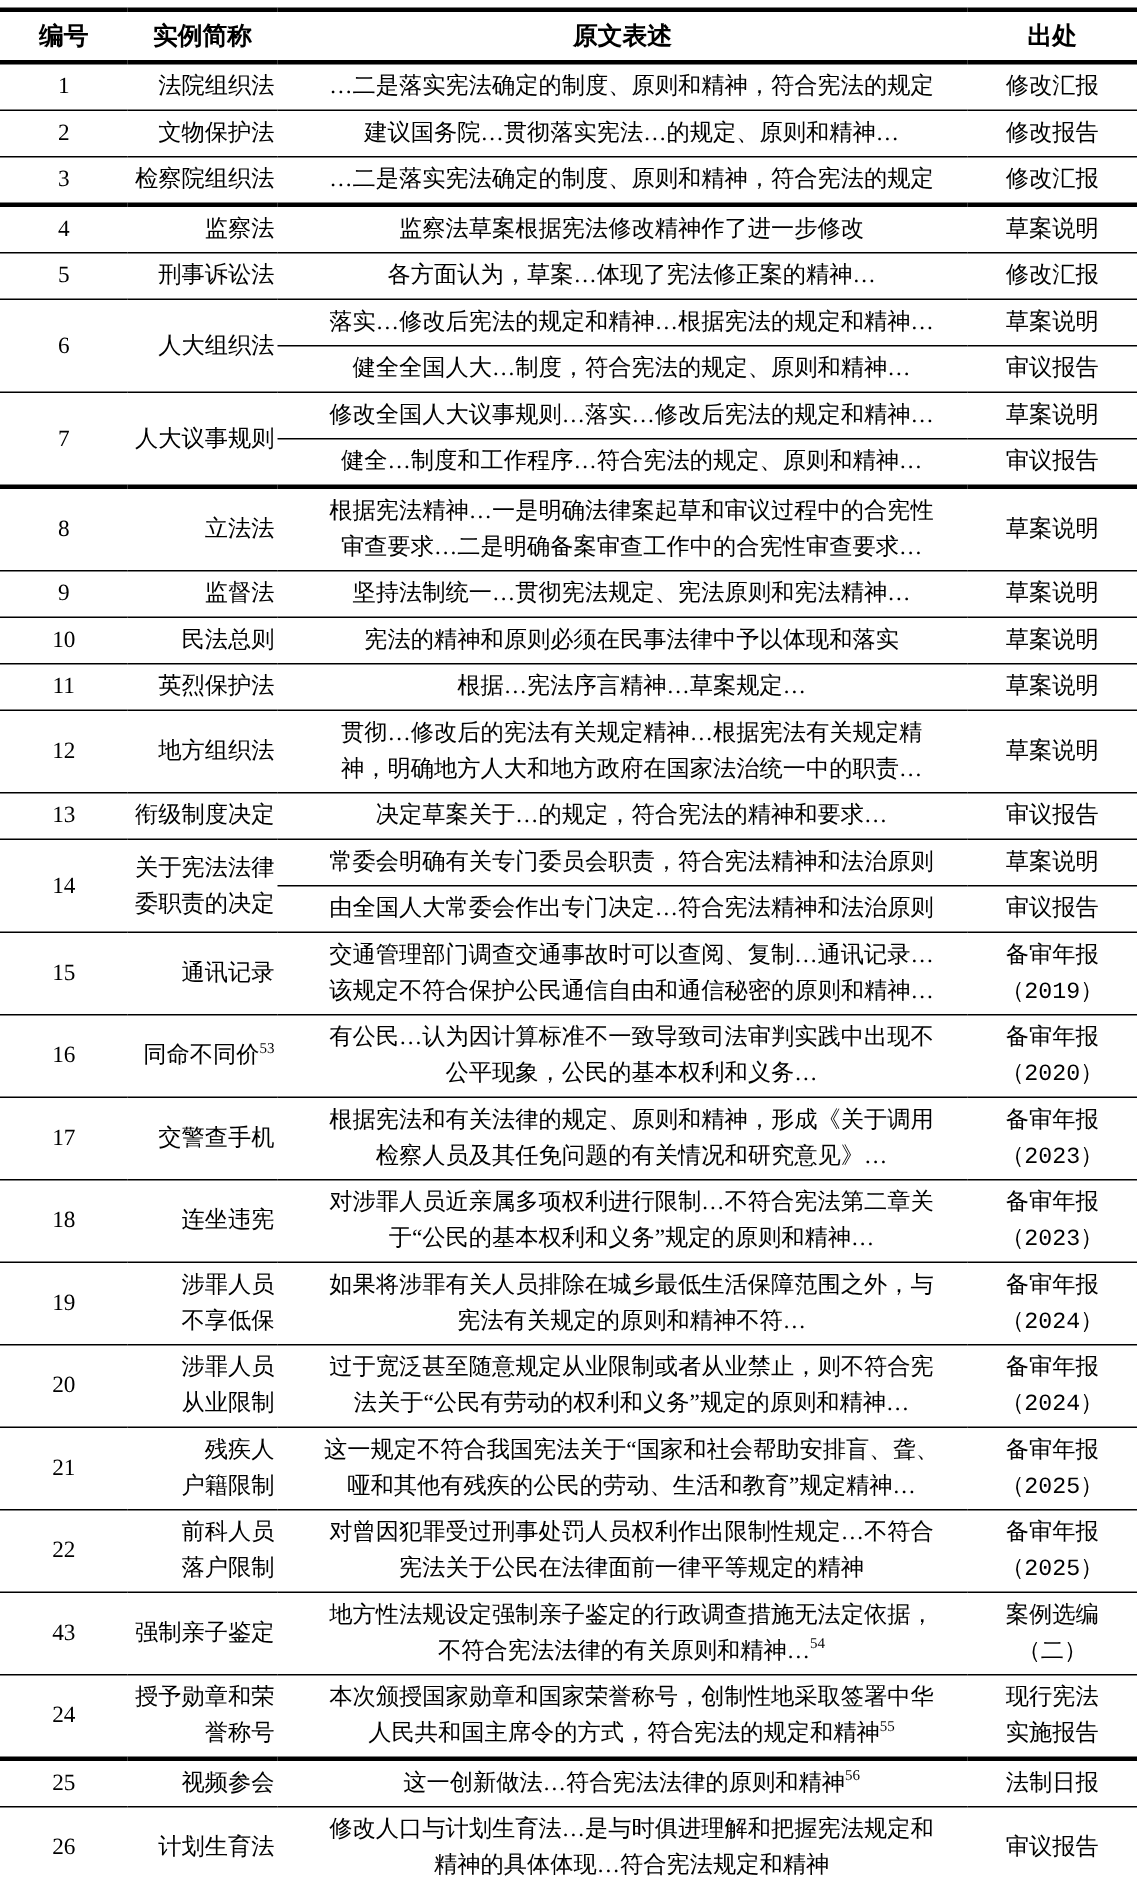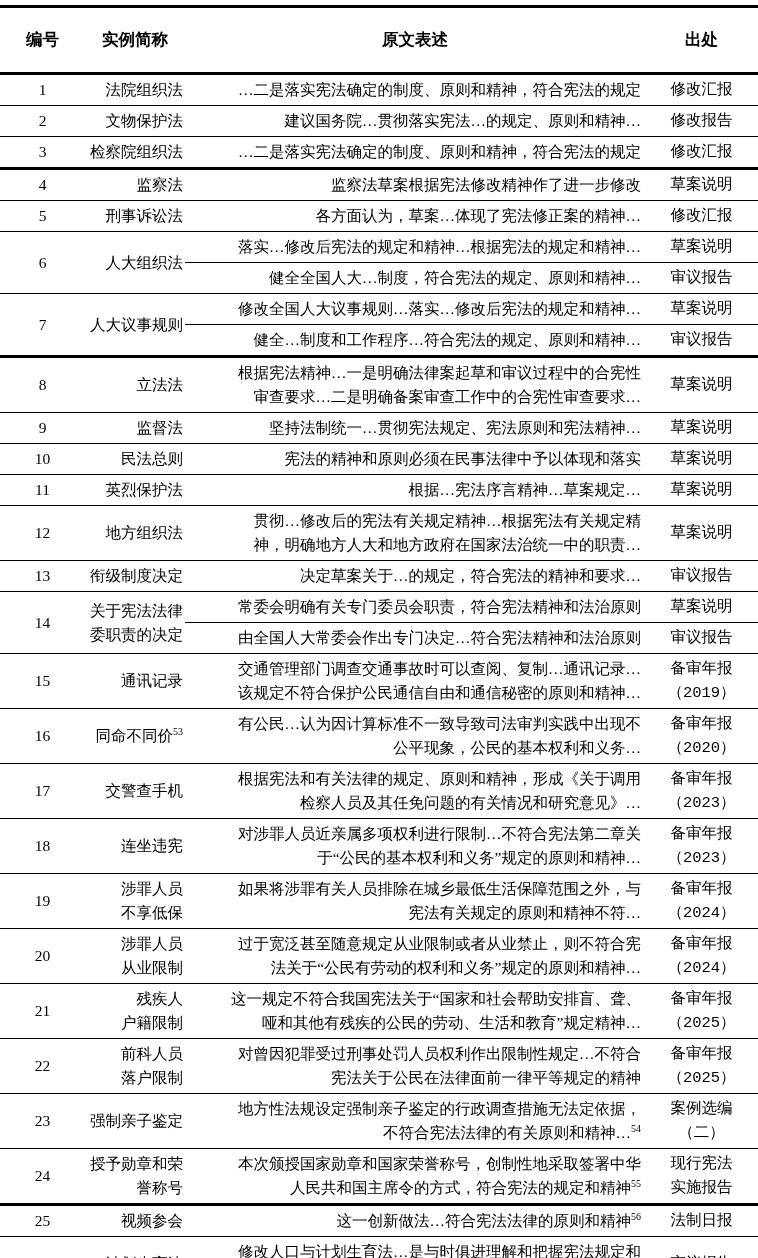--- a/index.html
+++ b/index.html
@@ -22,38 +22,38 @@
     border-top: 3px solid #000;
   }
   col.c1 { width: 85px; }
   col.c2 { width: 100px; }
   col.c3 { width: 460px; }
   col.c4 { width: 113px; }
   th {
     font-weight: bold;
     font-size: 16.5px;
     line-height: 24px;
-    padding: 20px 0;
+    padding: 4px 0;
     border-bottom: 3px solid #000;
     text-align: center;
     white-space: nowrap;
   }
   td {
     font-size: 15.5px;
     line-height: 24px;
     padding: 3px 2px;
     border-bottom: 1px solid #000;
     vertical-align: middle;
     white-space: pre-line;
   }
   td.c-no   { text-align: center; }
   td.c-name { text-align: right; }
   td.c-src  { text-align: center; font-family: Liberation Mono, monospace; }
   td.c-text {
-    text-align: right;
+    text-align: center;
     padding-left: 16px;
     padding-right: 4px;
   }
   td.bb-thick  { border-bottom: 3px solid #000; }
   td.bb-bottom { border-bottom: 3px solid #000; }
   sup {
     font-size: 10px;
     line-height: 0;
     vertical-align: super;
   }
@@ -239,21 +239,21 @@
         <tr>
           <td class="c-no">22</td>
           <td class="c-name">前科人员
 落户限制</td>
           <td class="c-text">对曾因犯罪受过刑事处罚人员权利作出限制性规定…不符合
 宪法关于公民在法律面前一律平等规定的精神</td>
           <td class="c-src">备审年报
 （2025）</td>
         </tr>
         <tr>
-          <td class="c-no">23</td>
+          <td class="c-no">43</td>
           <td class="c-name">强制亲子鉴定</td>
           <td class="c-text">地方性法规设定强制亲子鉴定的行政调查措施无法定依据，
 不符合宪法法律的有关原则和精神…<sup>54</sup></td>
           <td class="c-src">案例选编
 （二）</td>
         </tr>
         <tr>
           <td class="c-no bb-thick">24</td>
           <td class="c-name bb-thick">授予勋章和荣
 誉称号</td>

